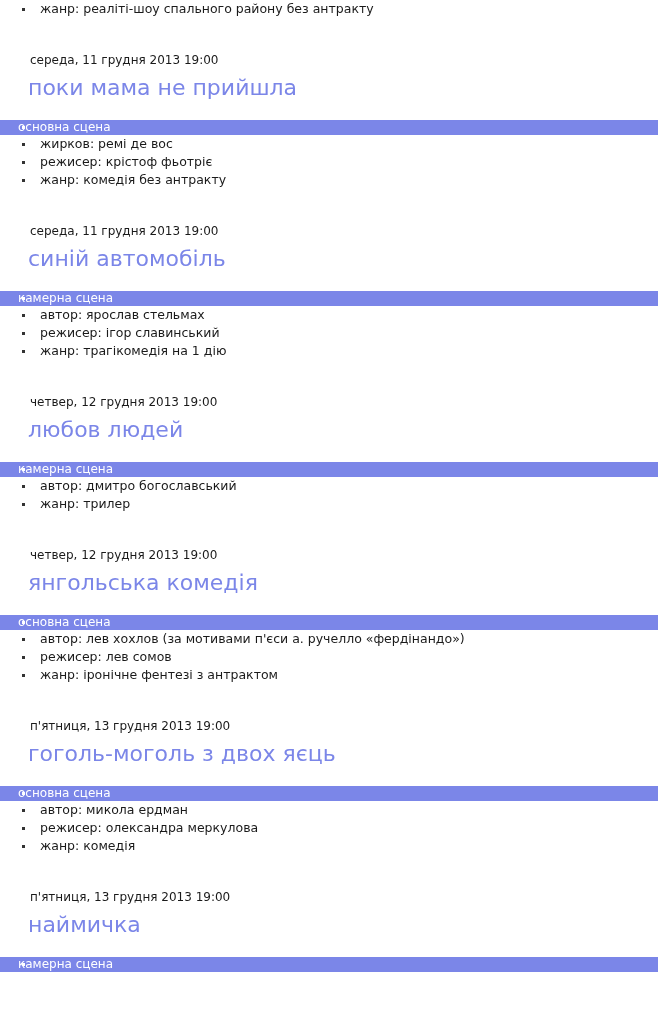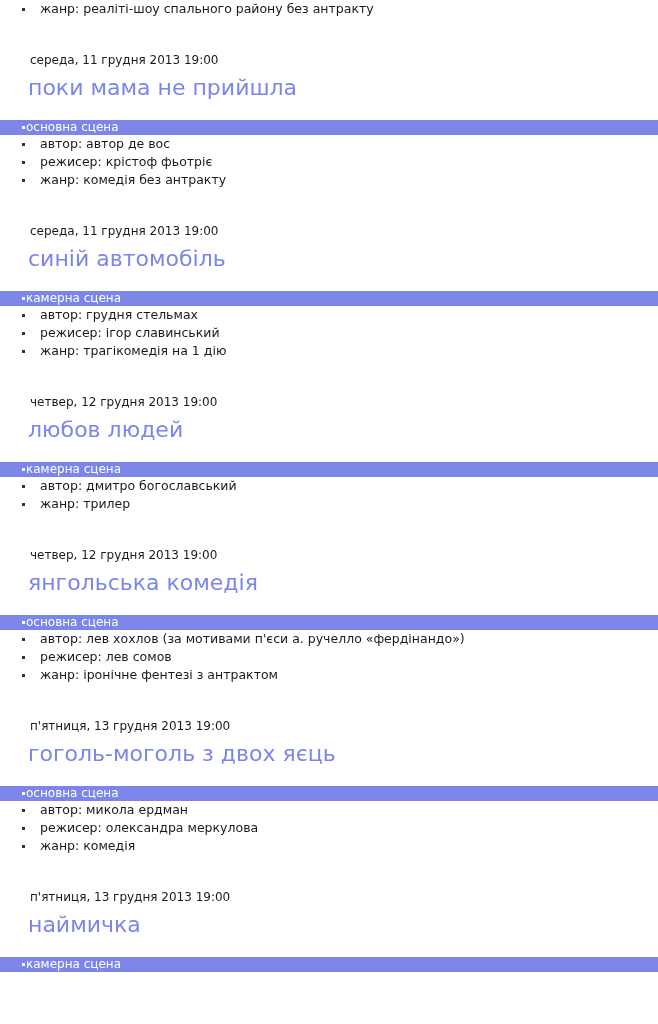--- a/index.html
+++ b/index.html
@@ -74,21 +74,21 @@
   .stage-bar .bullet {
     position: absolute;
     left: 22px;
     top: 6px;
     width: 3px;
     height: 3px;
     background: #ffffff;
   }
   .stage-bar .stage-label {
     position: absolute;
-    left: 26px;
+    left: 18px;
     top: 0px;
     font-size: 12px;
     line-height: 15px;
     color: #ffffff;
   }
   .gap {
     height: 34px;
   }
 </style>
 </head>
@@ -103,37 +103,37 @@
   <div class="gap"></div>
 
   <div class="entry">
     <div class="date">середа, 11 грудня 2013 19:00</div>
     <h2 class="title"><a href="#">поки мама не прийшла</a></h2>
     <div class="stage-bar">
       <span class="bullet"></span>
       <span class="stage-label">основна сцена</span>
     </div>
     <ul class="details">
-      <li>автор: автор де вос</li>
+      <li>жирков: ремі де вос</li>
       <li>режисер: крістоф фьотріє</li>
       <li>жанр: комедія без антракту</li>
     </ul>
   </div>
 
   <div class="gap"></div>
 
   <div class="entry">
     <div class="date">середа, 11 грудня 2013 19:00</div>
     <h2 class="title"><a href="#">синій автомобіль</a></h2>
     <div class="stage-bar">
       <span class="bullet"></span>
       <span class="stage-label">камерна сцена</span>
     </div>
     <ul class="details">
-      <li>автор: грудня стельмах</li>
+      <li>автор: ярослав стельмах</li>
       <li>режисер: ігор славинський</li>
       <li>жанр: трагікомедія на 1 дію</li>
     </ul>
   </div>
 
   <div class="gap"></div>
 
   <div class="entry">
     <div class="date">четвер, 12 грудня 2013 19:00</div>
     <h2 class="title"><a href="#">любов людей</a></h2>

